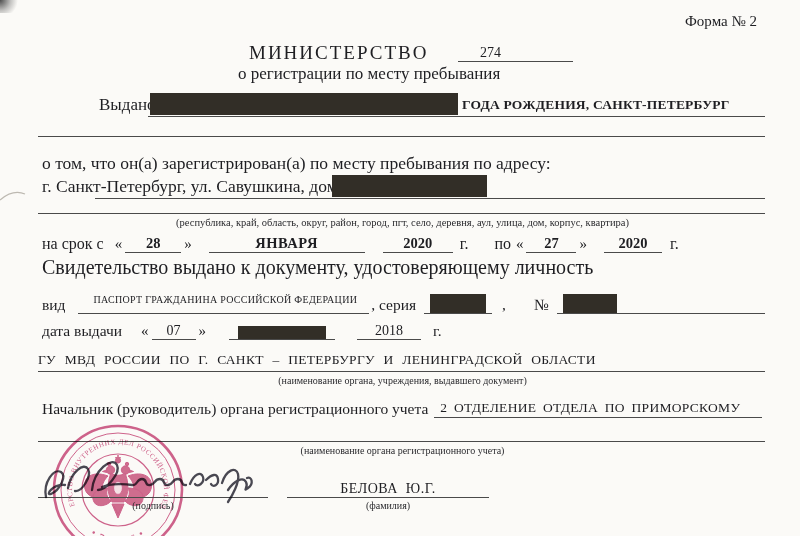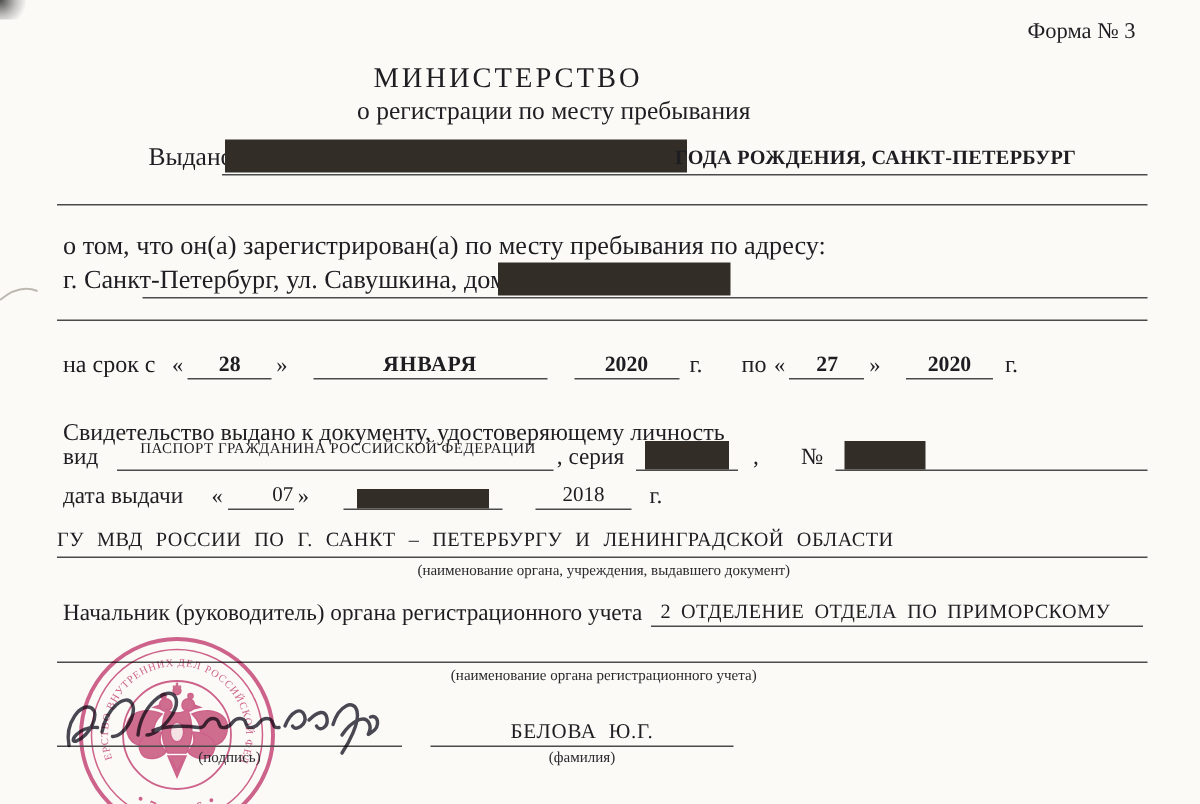--- a/index.html
+++ b/index.html
@@ -22,76 +22,78 @@
     background:radial-gradient(circle at 0 0,#4d4d4d 0%,rgba(90,90,90,.35) 45%,transparent 75%);}
   svg text{font-family:"Liberation Serif","DejaVu Serif",serif;}
 </style>
 </head>
 <body>
 
 <div class="page">
 
   <div class="smudge"></div>
 
-  <div class="abs" style="right:43px;top:13px;font-size:15px;">Форма № 3</div>
+  <div class="abs" style="right:43px;top:13px;font-size:15px;">Форма № 2</div>
 
   <div class="abs" style="left:249px;top:42px;font-size:19px;letter-spacing:2px;">МИНИСТЕРСТВО</div>
+  <div class="abs" style="left:458px;top:45px;width:115px;border-bottom:1.3px solid #4a4a4a;font-size:14px;padding-left:22px;box-sizing:border-box;">274</div>
   <div class="abs" style="left:238px;top:64px;font-size:17px;">о регистрации по месту пребывания</div>
 
   <div class="abs" style="left:99px;top:95px;font-size:17px;">Выдано</div>
   <div class="abs redact" style="left:150px;top:93px;width:308px;height:22px;"></div>
-  <div class="abs bold" style="left:450px;top:97px;font-size:13.5px;letter-spacing:.2px;">ГОДА РОЖДЕНИЯ, САНКТ-ПЕТЕРБУРГ</div>
+  <div class="abs bold" style="left:462px;top:97px;font-size:13.5px;letter-spacing:.2px;">ГОДА РОЖДЕНИЯ, САНКТ-ПЕТЕРБУРГ</div>
   <div class="ln" style="left:148px;top:116px;width:617px;"></div>
 
   <div class="ln" style="left:38px;top:136px;width:727px;"></div>
 
   <div class="abs" style="left:42px;top:153px;font-size:17.5px;">о том, что он(а) зарегистрирован(а) по месту пребывания по адресу:</div>
 
   <div class="abs" style="left:42px;top:176px;font-size:17.5px;">г. Санкт-Петербург, ул. Савушкина, дом</div>
   <div class="abs redact" style="left:332px;top:175px;width:155px;height:22px;"></div>
   <div class="ln" style="left:95px;top:198px;width:670px;"></div>
 
   <div class="ln" style="left:38px;top:213px;width:727px;"></div>
+  <div class="abs cap" style="left:40px;top:217px;width:725px;font-size:10.5px;">(республика, край, область, округ, район, город, пгт, село, деревня, аул, улица, дом, корпус, квартира)</div>
 
   <div class="abs row" style="left:42px;top:235px;width:723px;font-size:16px;">
     <span>на срок с</span>
     <span class="q" style="margin-left:8px;">«</span>
     <span class="uval bold" style="width:56px;font-size:14.5px;">28</span>
     <span class="q">»</span>
     <span class="uval bold" style="width:156px;margin-left:14px;font-size:14.5px;letter-spacing:.5px;">ЯНВАРЯ</span>
     <span class="uval bold" style="width:70px;margin-left:18px;font-size:14.5px;">2020</span>
     <span style="margin-left:7px;">г.</span>
     <span style="margin-left:26px;">по</span>
     <span class="q" style="margin-left:2px;">«</span>
     <span class="uval bold" style="width:50px;font-size:14.5px;">27</span>
     <span class="q">»</span>
     <span class="uval bold" style="width:58px;margin-left:14px;font-size:14.5px;">2020</span>
     <span style="margin-left:8px;">г.</span>
   </div>
 
-  <div class="abs" style="left:42px;top:280px;font-size:16px;">Свидетельство выдано к документу, удостоверяющему личность</div>
+  <div class="abs" style="left:42px;top:256px;font-size:20px;">Свидетельство выдано к документу, удостоверяющему личность</div>
 
   <div class="abs row" style="left:42px;top:294px;width:723px;font-size:15.5px;">
     <span>вид</span>
     <span class="uval caps" style="margin-left:12px;padding:0 12px 8px 16px;font-size:10px;">ПАСПОРТ ГРАЖДАНИНА РОССИЙСКОЙ ФЕДЕРАЦИИ</span>
     <span style="margin-left:2px;">, серия</span>
     <span class="uval" style="width:68px;margin-left:8px;display:inline-flex;align-items:flex-end;justify-content:center;">
       <span class="redact" style="width:56px;height:19px;"></span>
     </span>
     <span style="margin-left:10px;">,</span>
     <span style="margin-left:28px;">№</span>
     <span class="uval" style="flex:1;margin-left:8px;display:inline-flex;align-items:flex-end;">
       <span class="redact" style="width:54px;height:19px;margin-left:6px;"></span>
     </span>
   </div>
 
   <div class="abs row" style="left:42px;top:322px;width:723px;font-size:15.5px;">
     <span>дата выдачи</span>
     <span class="q" style="margin-left:16px;">«</span>
-    <span class="uval" style="width:44px;font-size:14px;text-align:right;">07</span>
+    <span class="uval" style="width:44px;font-size:14px;">07</span>
     <span class="q">»</span>
     <span class="uval" style="width:106px;margin-left:20px;display:inline-flex;align-items:flex-end;justify-content:center;">
       <span class="redact" style="width:88px;height:13px;"></span>
     </span>
     <span class="uval" style="width:64px;margin-left:22px;font-size:14px;">2018</span>
     <span style="margin-left:12px;">г.</span>
   </div>
 
   <div class="abs caps" style="left:38px;top:352px;word-spacing:5px;">ГУ МВД РОССИИ ПО Г. САНКТ – ПЕТЕРБУРГУ И ЛЕНИНГРАДСКОЙ ОБЛАСТИ</div>
   <div class="ln" style="left:38px;top:371px;width:727px;"></div>

